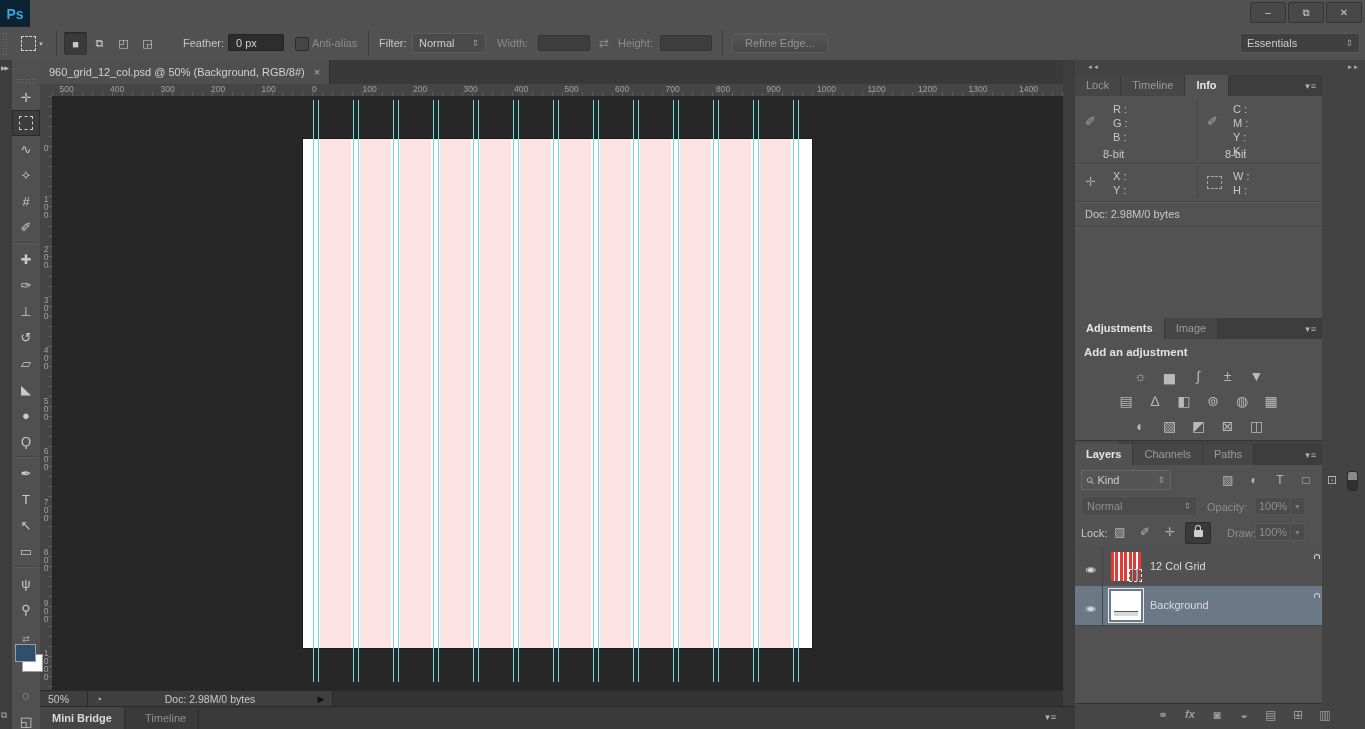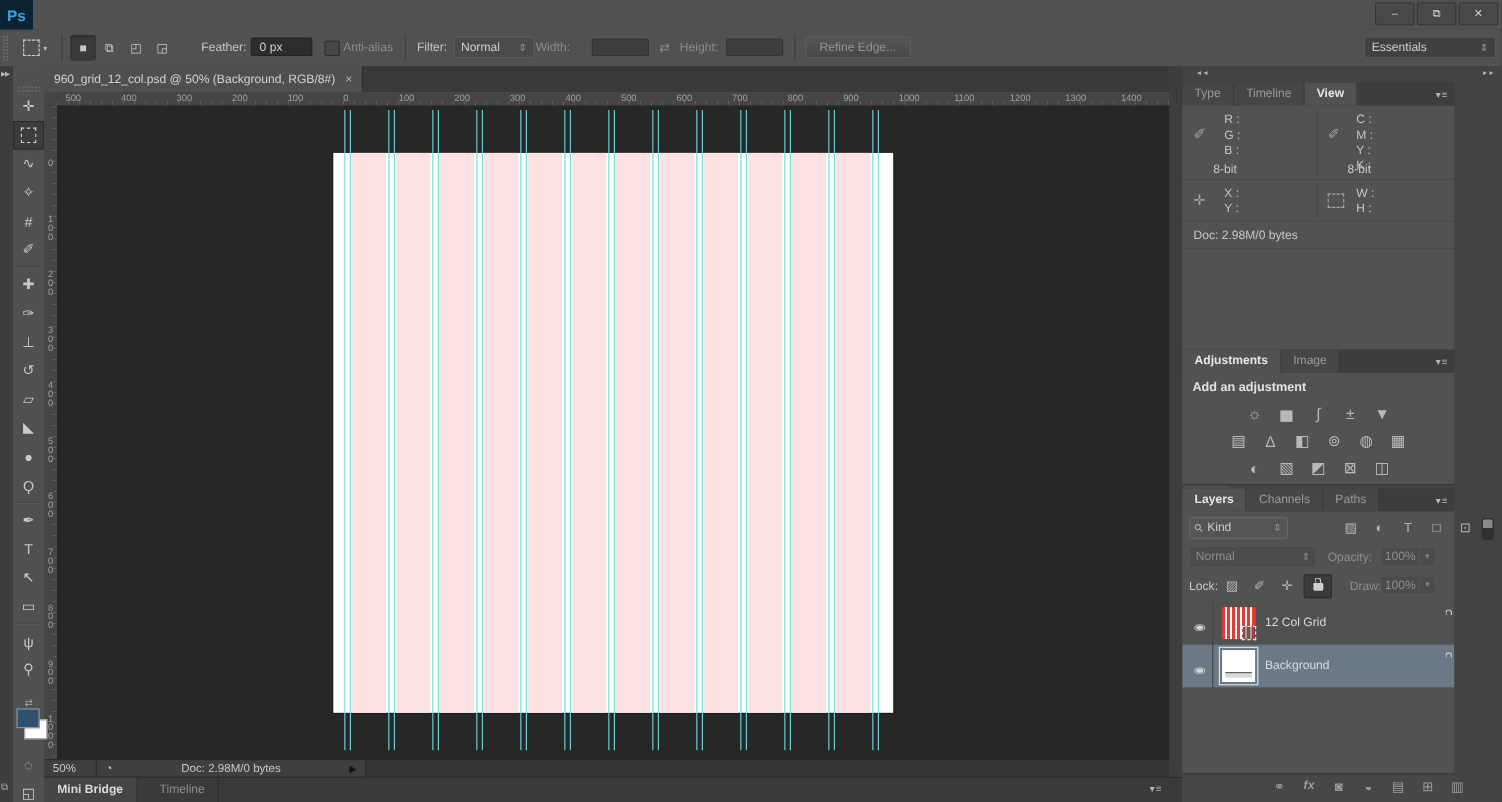--- a/index.html
+++ b/index.html
@@ -164,21 +164,21 @@
     <span class="mode-btn" style="left:88px">⧉</span>
     <span class="mode-btn" style="left:112px">◰</span>
     <span class="mode-btn" style="left:136px">◲</span>
     <span class="opt-label" style="left:183px">Feather:</span>
     <span class="opt-input" style="left:228px;width:56px">0 px</span>
     <span class="checkbox" style="left:295px"></span>
     <span class="opt-label dim" style="left:312px">Anti-alias</span>
     <span class="opt-sep" style="left:368px"></span>
     <span class="opt-label" style="left:379px">Filter:</span>
     <span class="dropdown" style="left:412px;width:74px"><span>Normal</span><span class="updown">⇕</span></span>
-    <span class="opt-label dim" style="left:487px">Width:</span>
+    <span class="opt-label dim" style="left:497px">Width:</span>
     <span class="opt-input dim" style="left:538px;width:52px;top:8px;height:16px"></span>
     <span id="swap-wh" style="left:599px">⇄</span>
     <span class="opt-label dim" style="left:618px">Height:</span>
     <span class="opt-input dim" style="left:660px;width:52px;top:8px;height:16px"></span>
     <span class="opt-sep" style="left:722px"></span>
     <button id="refine-btn" style="left:732px">Refine Edge...</button>
     <span class="dropdown" style="left:1240px;width:120px;background:#404040;border-color:#575757"><span>Essentials</span><span class="updown">⇕</span></span>
   </div>
 
   <div id="left-strip">
@@ -349,23 +349,23 @@
           <span class="strip-icon" style="top: 43px;">¶</span>
         </span>
         <span class="strip-sec" style="top: 257px; height: 58px;">
           <span class="strip-grip"></span>
           <span class="strip-icon" style="top: 9px;">▦</span>
         </span>
         <span class="strip-sec" style="top: 315px; height: 339px;"></span>
       </div>
 
     <div class="tabbar" style="top:15px" id="info-tabs">
-        <span class="ptab">Type</span>
+        <span class="ptab">Lock</span>
         <span class="ptab">Timeline</span>
-        <span class="ptab active">View</span>
+        <span class="ptab active">Info</span>
         <span class="pmenu tab-pmenu">▾≡</span>
       </div>
     <div class="panelbody panelcol" style="top:36px;height:222px">
       <span class="info-ico" style="left:10px;top:18px">✐</span>
       <span class="info-labels" style="left:38px;top:6px">R :
 G :
 B :</span>
       <span class="info-depth" style="left:28px;top:52px">8-bit</span>
       <span class="info-div-v" style="left:122px;top:4px;height:60px"></span>
       <span class="info-ico" style="left:132px;top:18px">✐</span>

